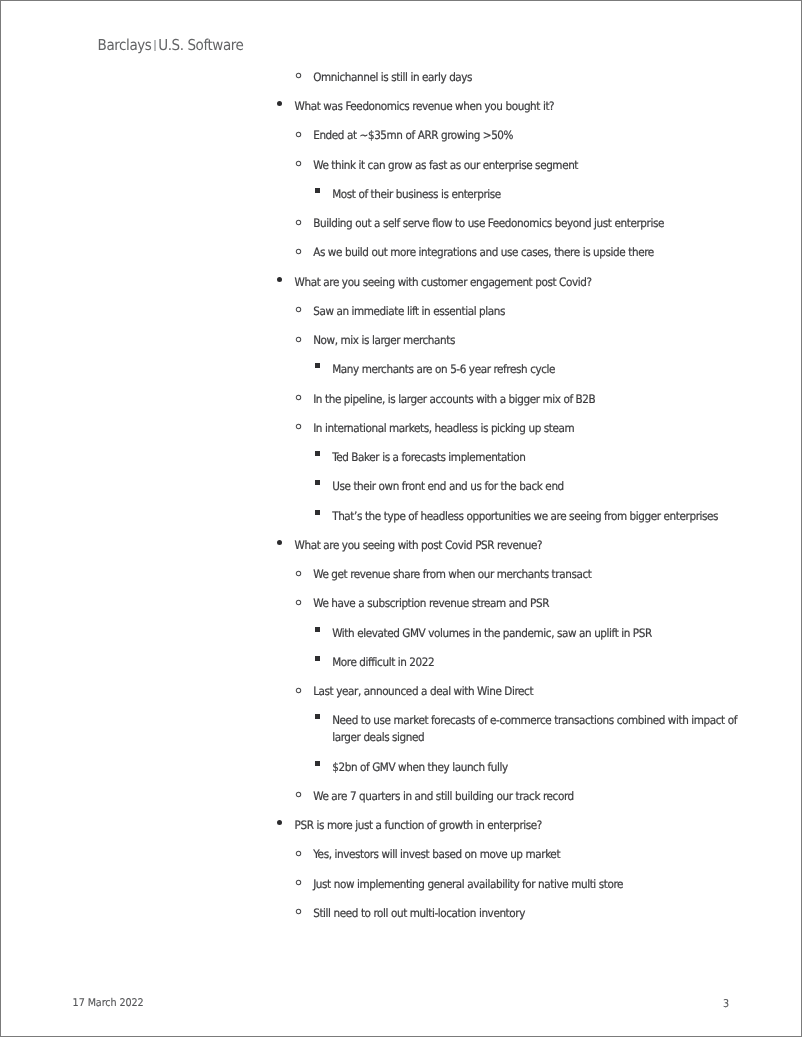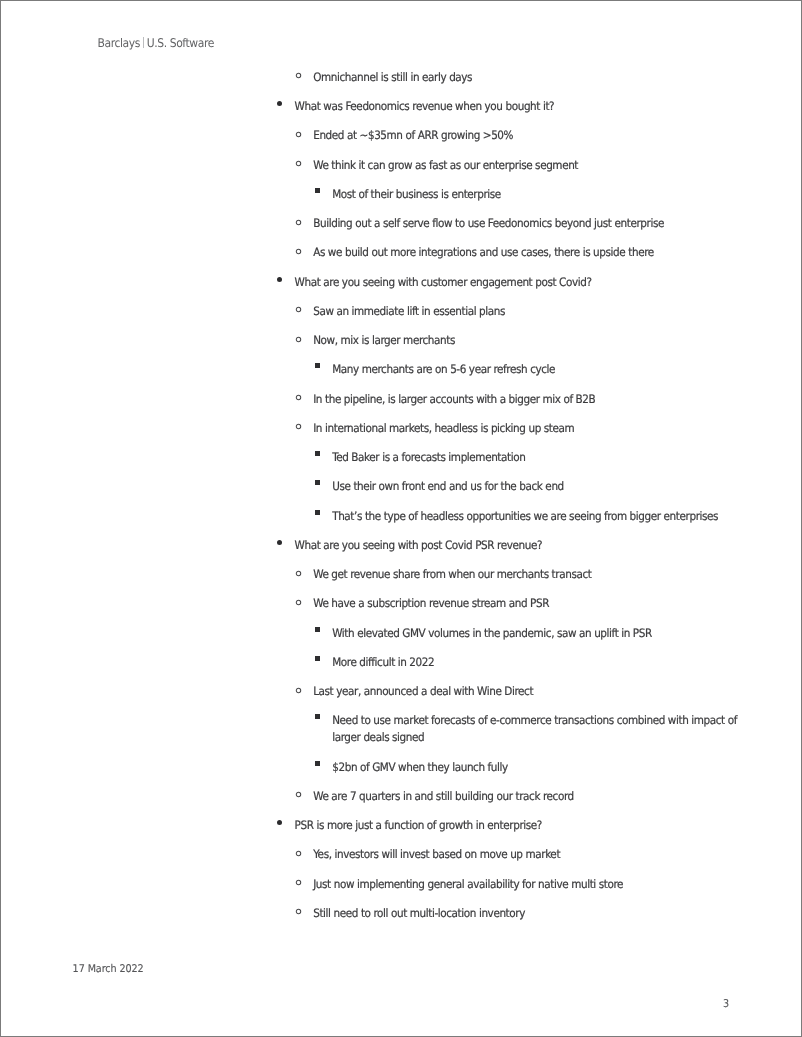--- a/index.html
+++ b/index.html
@@ -23,21 +23,21 @@
     height: 1037px;
     background: #ffffff;
     box-sizing: border-box;
     border: 1px solid #7b7b7b;
     overflow: hidden;
   }
   .header {
     position: absolute;
     left: 71.6px;
     top: 35.2px;
-    font-size: 12px;
+    font-size: 15px;
     letter-spacing: -0.42px;
     color: #636466;
     white-space: nowrap;
     display: flex;
     align-items: baseline;
     padding-left: 25px;
   }
   .header .hdr-sep {
     display: inline-block;
     width: 1.7px;
@@ -46,21 +46,21 @@
     margin: 0 2.5px 0 2.6px;
     position: relative;
     top: 0.9px;
     font-size: 0;
     line-height: 0;
     flex: 0 0 auto;
   }
   .footer-date {
     position: absolute;
     left: 71.6px;
-    top: 961px;
+    top: 995px;
     font-size: 10.7px;
     letter-spacing: -0.08px;
     color: #545557;
     white-space: nowrap;
     -webkit-text-stroke: 0.1px #545557;
   }
   .footer-page {
     position: absolute;
     left: 722.1px;
     top: 995.5px;

